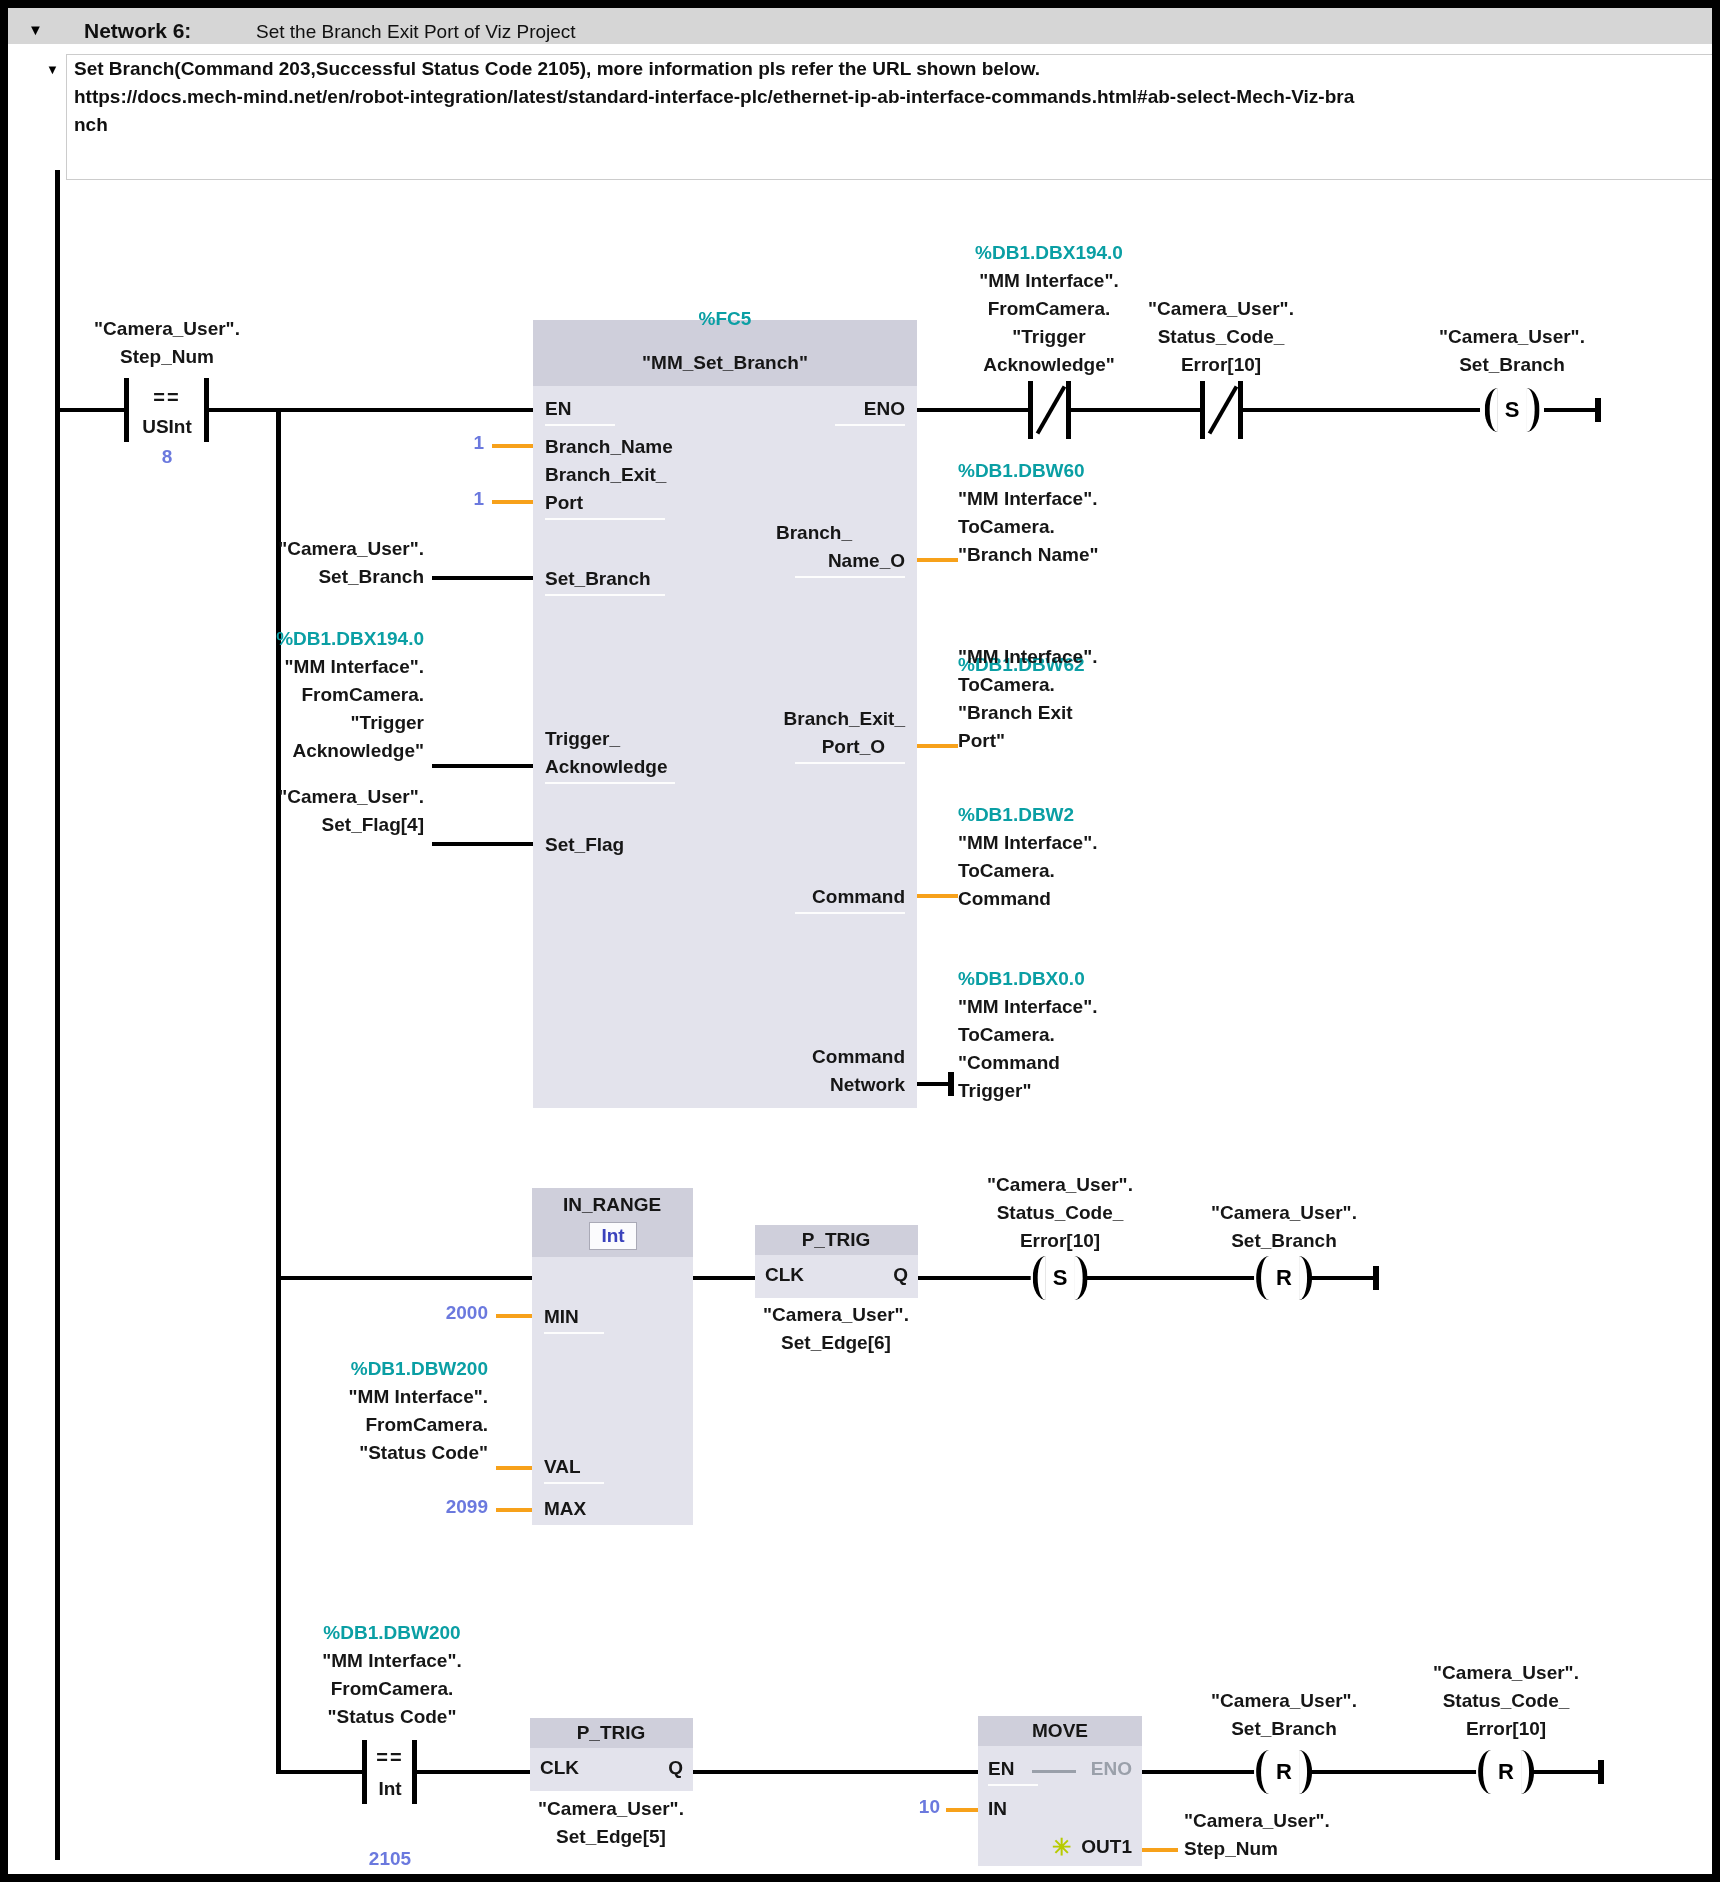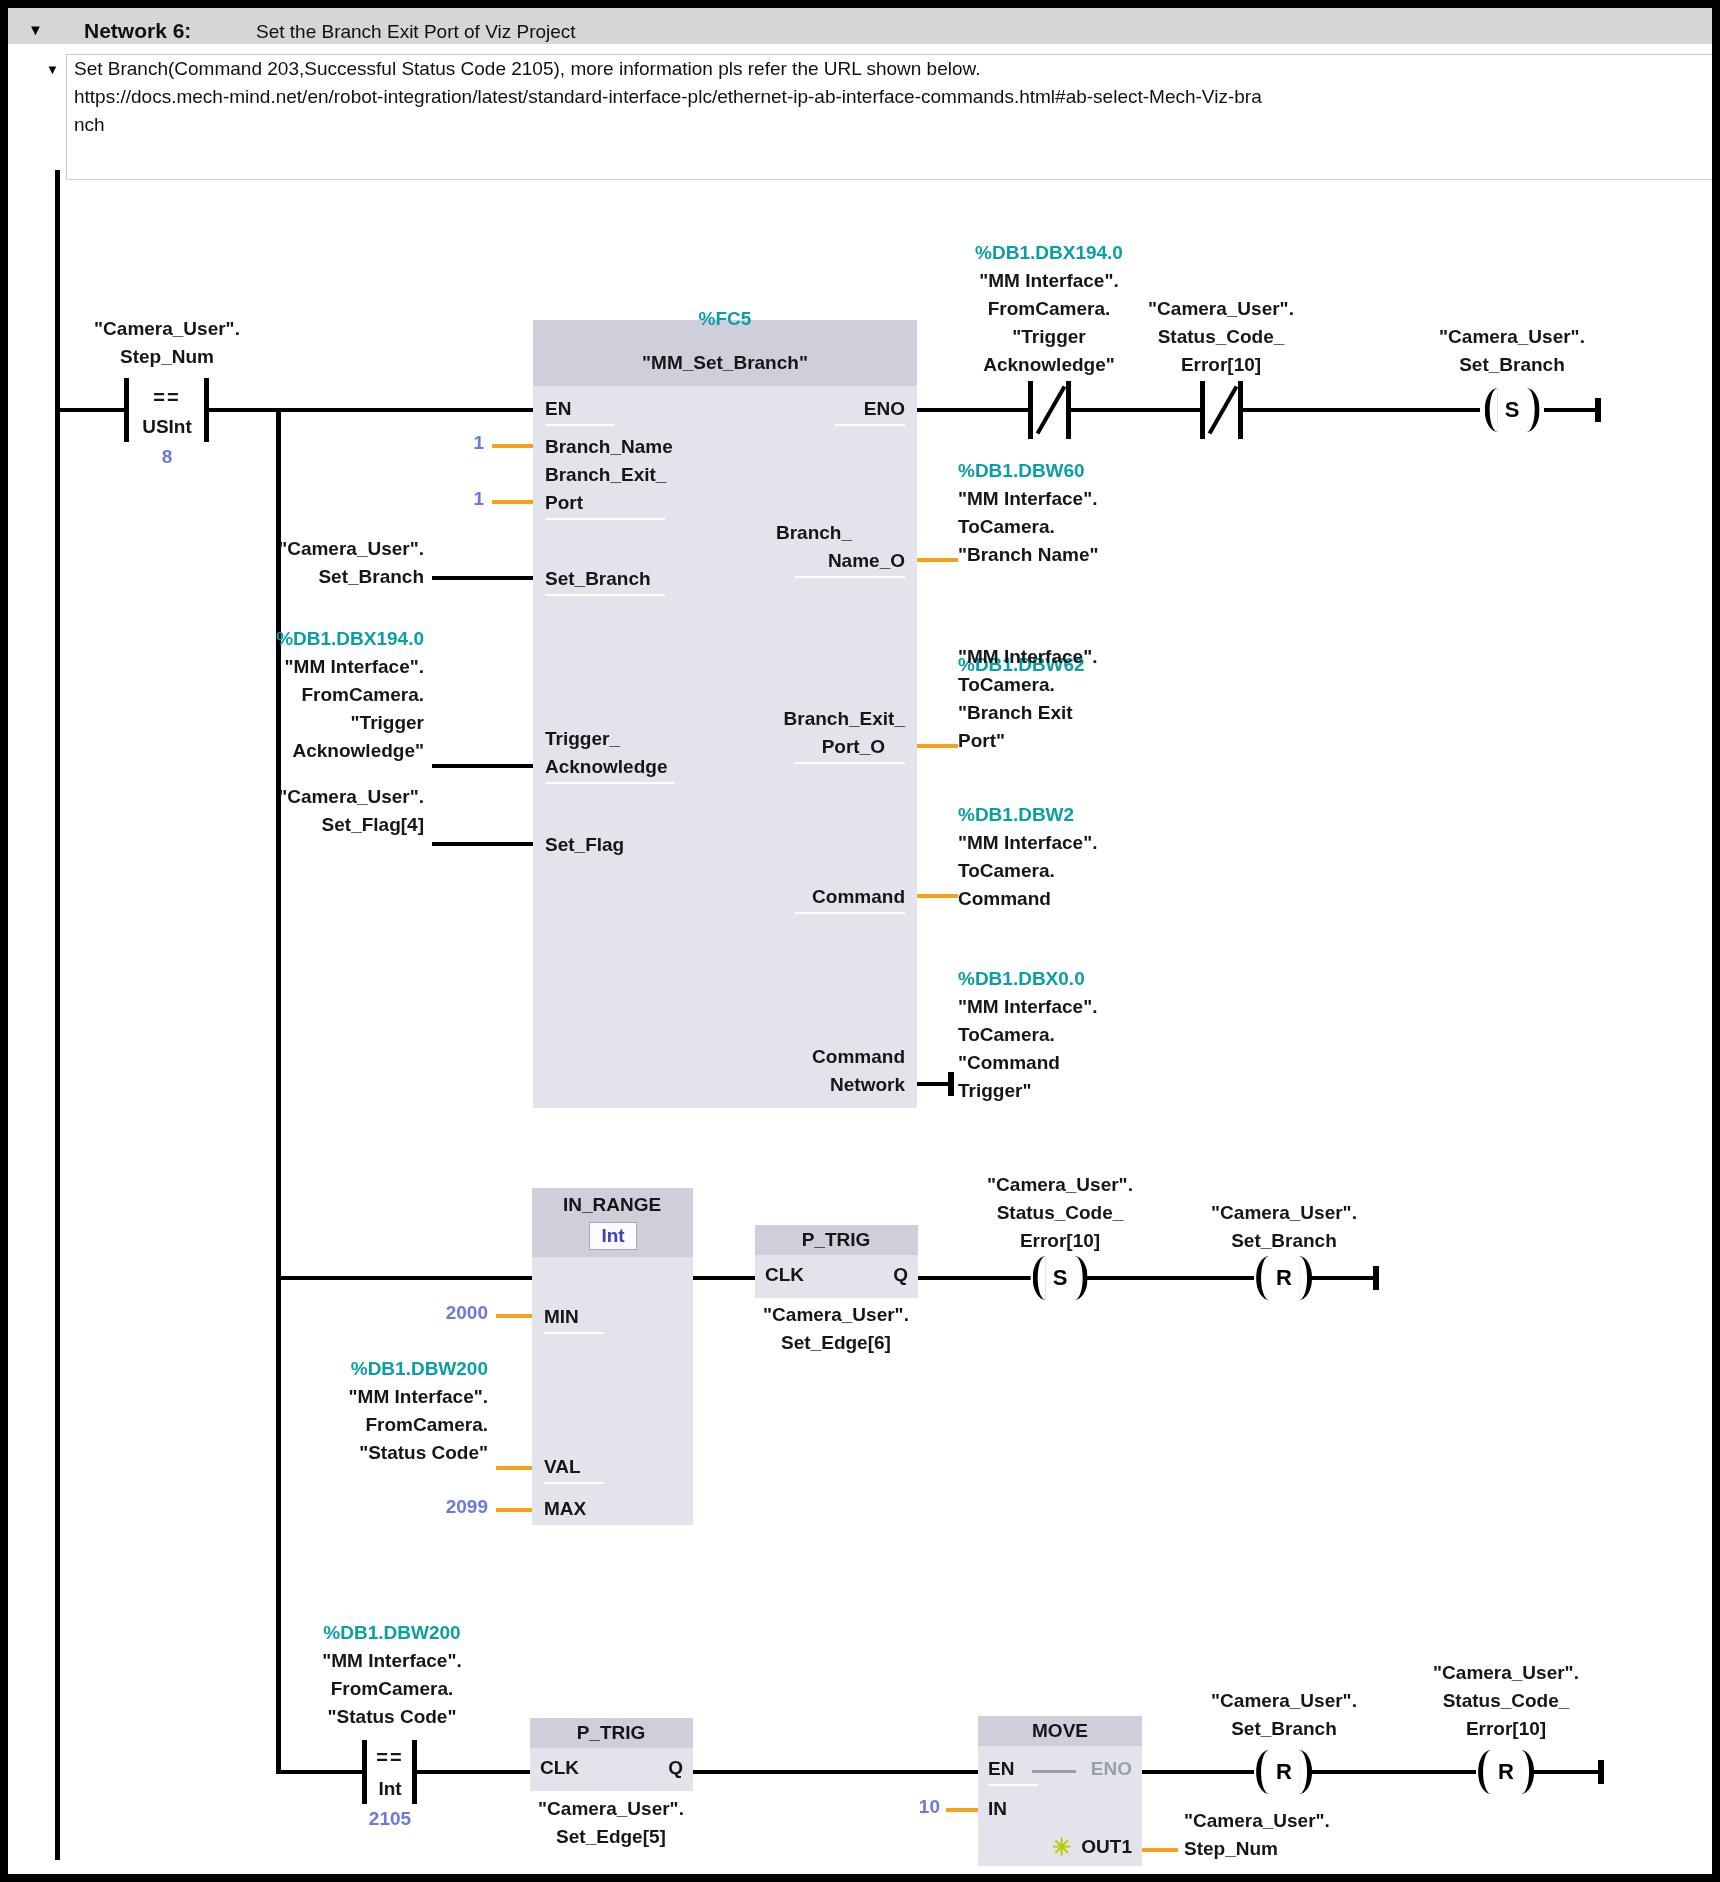--- a/index.html
+++ b/index.html
@@ -6,21 +6,21 @@
   body{width:1720px;height:1882px;position:relative;background:#fff;
        font-family:"Liberation Sans",sans-serif;overflow:hidden;}
   .frame{position:absolute;left:0;top:0;width:1720px;height:1882px;
          border:8px solid #000;box-sizing:border-box;pointer-events:none;z-index:50;}
   .netbar{position:absolute;left:8px;top:8px;width:1704px;height:36px;background:#d6d6d6;}
   .net-tri{position:absolute;left:20px;top:13px;font-size:15px;color:#000;}
   .net-num{position:absolute;left:76px;top:11px;font-size:21px;font-weight:700;color:#101010;white-space:nowrap;}
   .net-title{position:absolute;left:248px;top:13px;font-size:19px;font-weight:400;color:#101010;white-space:nowrap;}
   .cbox{position:absolute;left:66px;top:54px;width:1646px;height:124px;background:#fff;border:1px solid #ccc;}
   .c-tri{position:absolute;left:46px;top:62px;font-size:13px;color:#000;}
-  .c-line{position:absolute;left:74px;font-size:19px;font-weight:400;color:#101010;white-space:nowrap;}
+  .c-line{position:absolute;left:74px;font-size:19px;font-weight:700;color:#101010;white-space:nowrap;}
 
   .lbl{position:absolute;font-size:19px;font-weight:700;color:#161616;white-space:nowrap;line-height:22px;}
   .ctr{transform:translateX(-50%);}
   .rgt{transform:translateX(-100%);}
   .teal{color:#0a9fa4;}
   .blue{color:#6b79de;}
   .grayed{color:#9aa0aa;}
 
   .wire{position:absolute;height:4px;background:#000;}
   .ow{position:absolute;height:4px;background:#f7a11a;}
@@ -253,21 +253,21 @@
 <div class="lbl ctr teal" style="left:392px;top:1622px">%DB1.DBW200</div>
 <div class="lbl ctr" style="left:392px;top:1650px">"MM Interface".</div>
 <div class="lbl ctr" style="left:392px;top:1678px">FromCamera.</div>
 <div class="lbl ctr" style="left:392px;top:1706px">"Status Code"</div>
 <div class="cmpgroup" style="left:358px;top:1738px;width:64px;height:70px">
   <div class="cmpbar" style="left:4px"></div>
   <div class="cmpbar" style="left:54px"></div>
 </div>
 <div class="lbl ctr" style="left:390px;top:1746px;font-size:20px;letter-spacing:2px">==</div>
 <div class="lbl ctr" style="left:390px;top:1778px">Int</div>
-<div class="lbl ctr blue" style="left:390px;top:1808px">2105</div>
+<div class="lbl ctr blue" style="left:390px;top:1848px">2105</div>
 
 <div class="wire" style="left:417px;top:1770px;width:113px"></div>
 
 <div class="block" style="left:530px;top:1718px;width:163px;height:73px"></div>
 <div class="bhead" style="left:530px;top:1718px;width:163px;height:30px"></div>
 <div class="lbl ctr" style="left:611px;top:1722px">P_TRIG</div>
 <div class="lbl" style="left:540px;top:1757px">CLK</div>
 <div class="lbl rgt" style="left:683px;top:1757px">Q</div>
 <div class="lbl ctr" style="left:611px;top:1798px">"Camera_User".</div>
 <div class="lbl ctr" style="left:611px;top:1826px">Set_Edge[5]</div>

